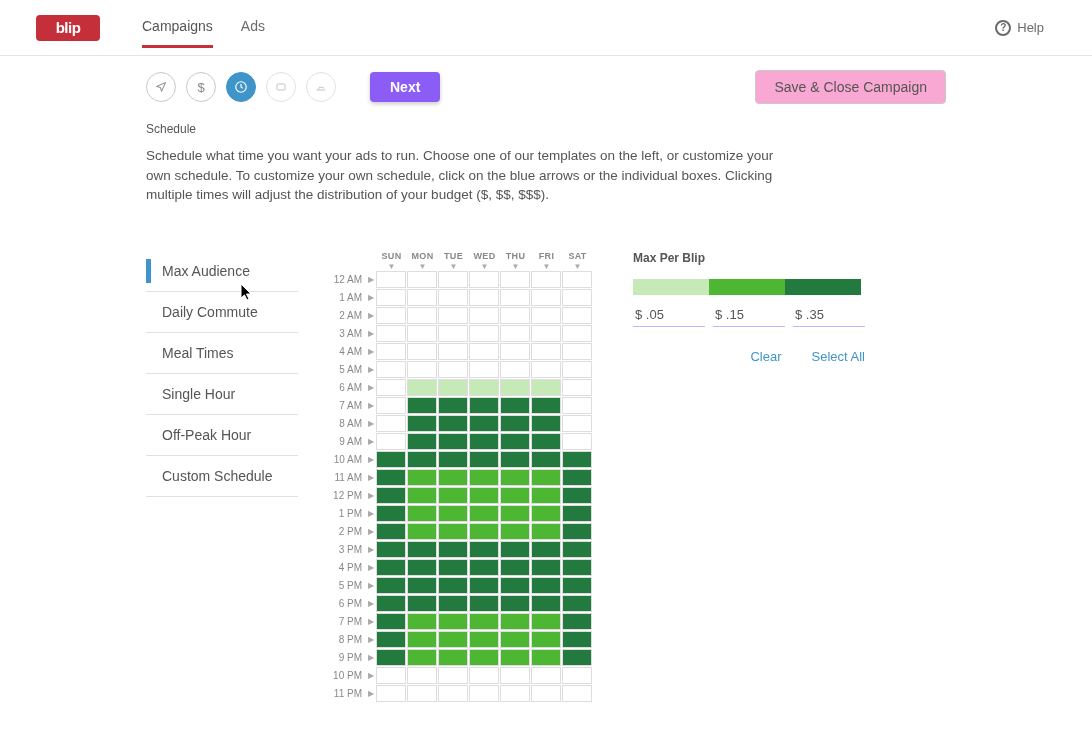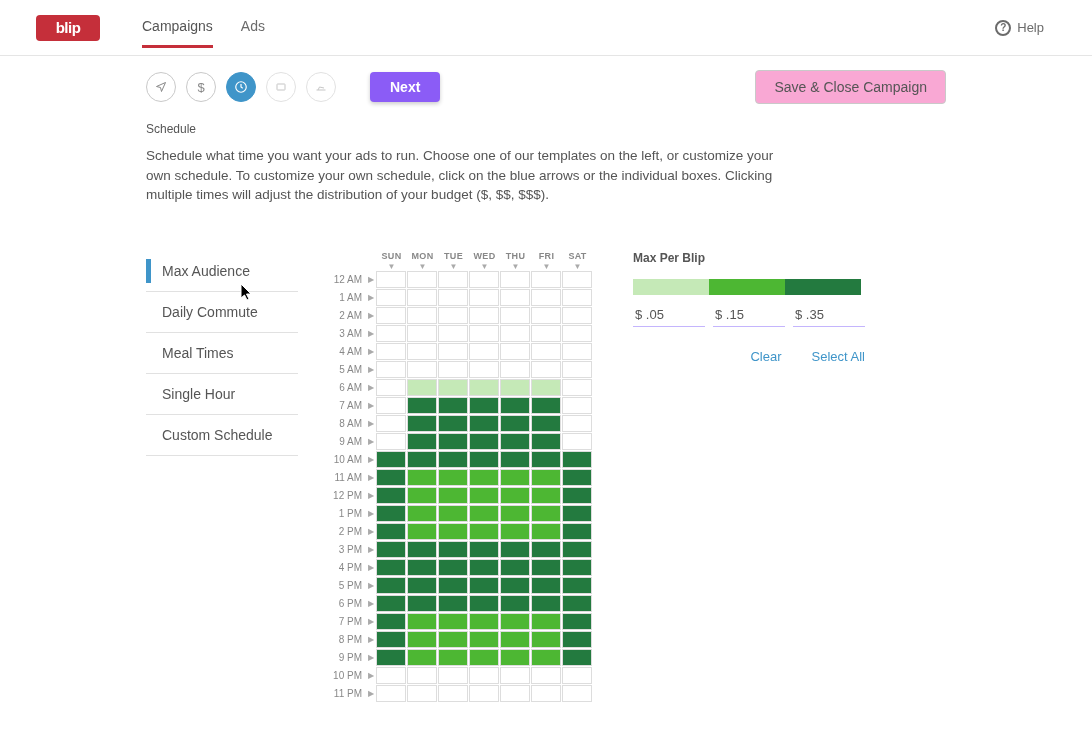--- a/index.html
+++ b/index.html
@@ -113,20 +113,21 @@
   <p>Schedule what time you want your ads to run. Choose one of our templates on the left, or customize your own schedule. To customize your own schedule, click on the blue arrows or the individual boxes. Clicking multiple times will adjust the distribution of your budget ($, $$, $$$).</p>
 </div>
 
 <div class="main">
 
   <div class="templates" id="templates">
       <div class="item active">Max Audience</div>
       <div class="item">Daily Commute</div>
       <div class="item">Meal Times</div>
       <div class="item">Single Hour</div>
+      <div class="item">Off-Peak Hour</div>
       <div class="item">Custom Schedule</div>
     </div>
 
   <div class="schedule">
     <div class="dayhdr" id="dayhdr">
         <div class="d">SUN<span class="arr">▼</span></div>
         <div class="d">MON<span class="arr">▼</span></div>
         <div class="d">TUE<span class="arr">▼</span></div>
         <div class="d">WED<span class="arr">▼</span></div>
         <div class="d">THU<span class="arr">▼</span></div>

